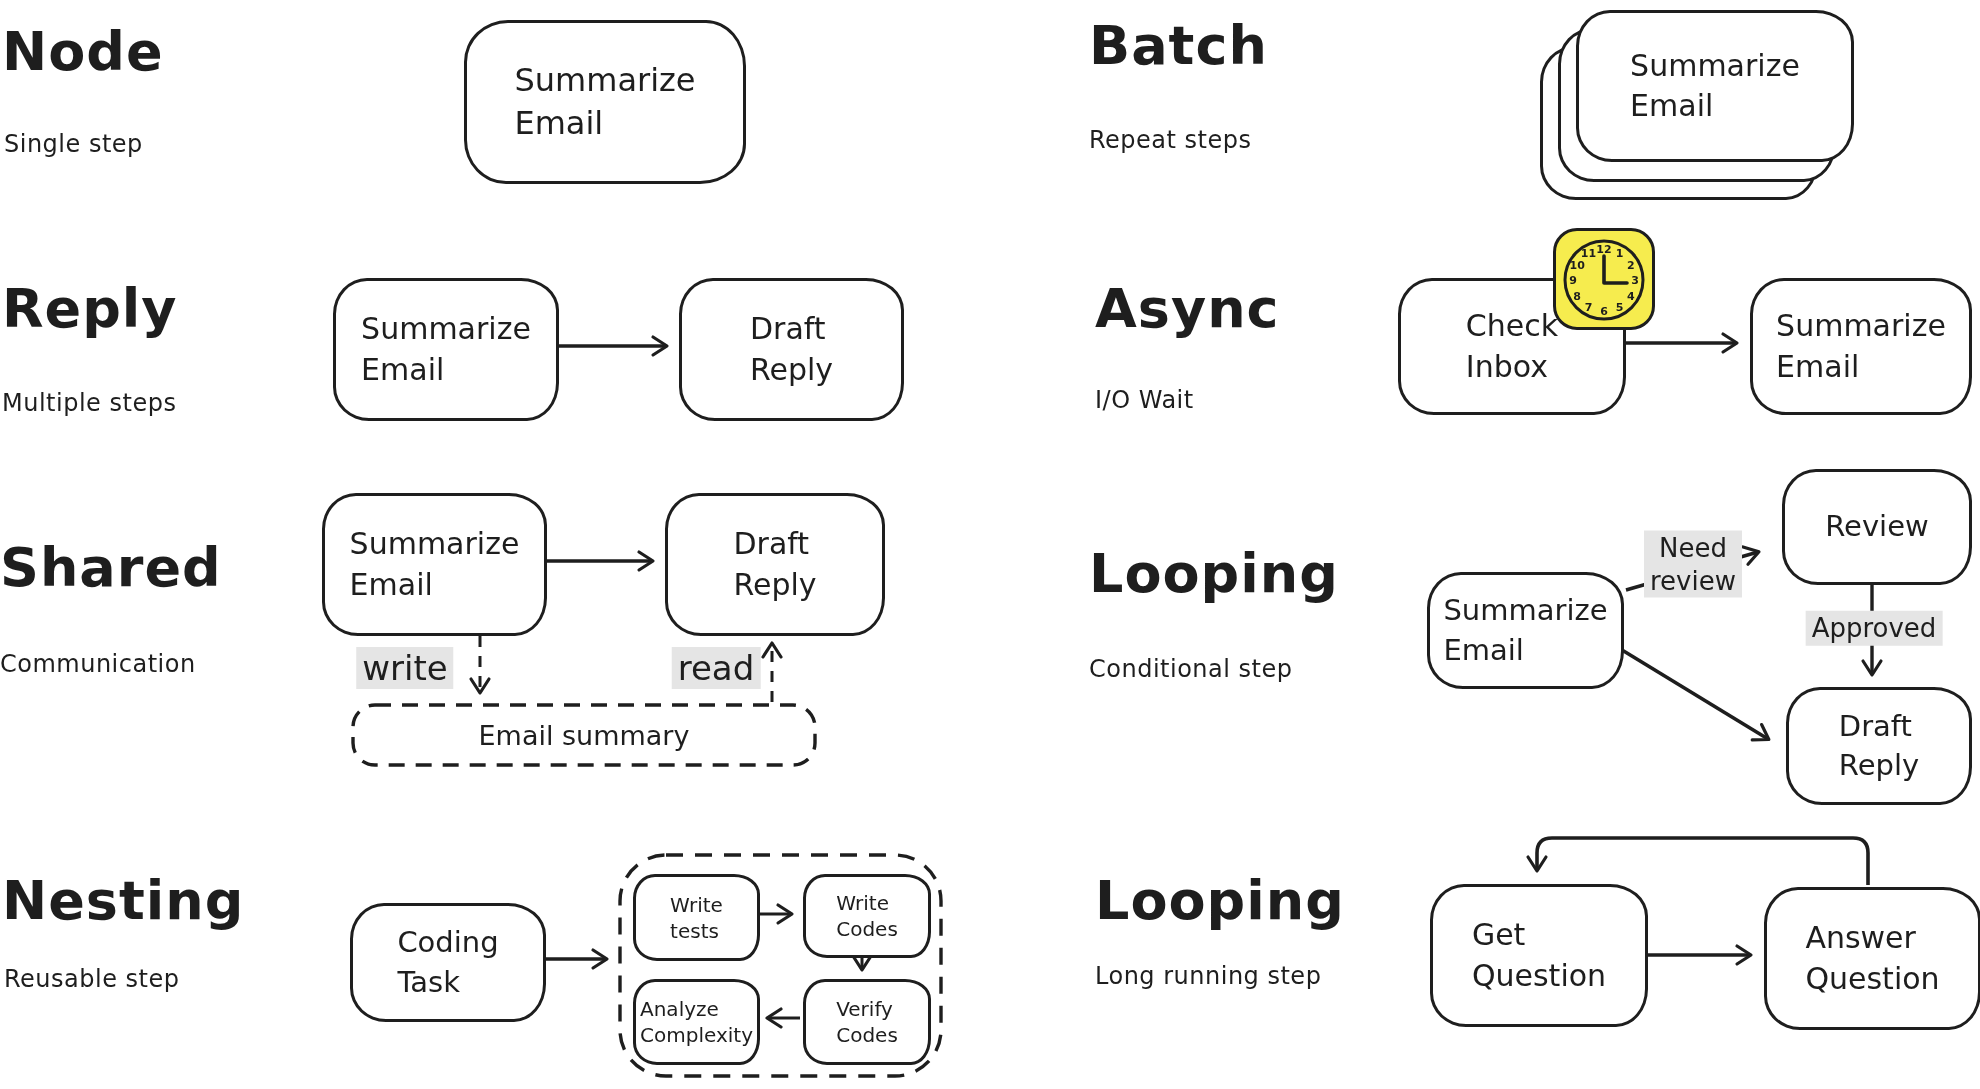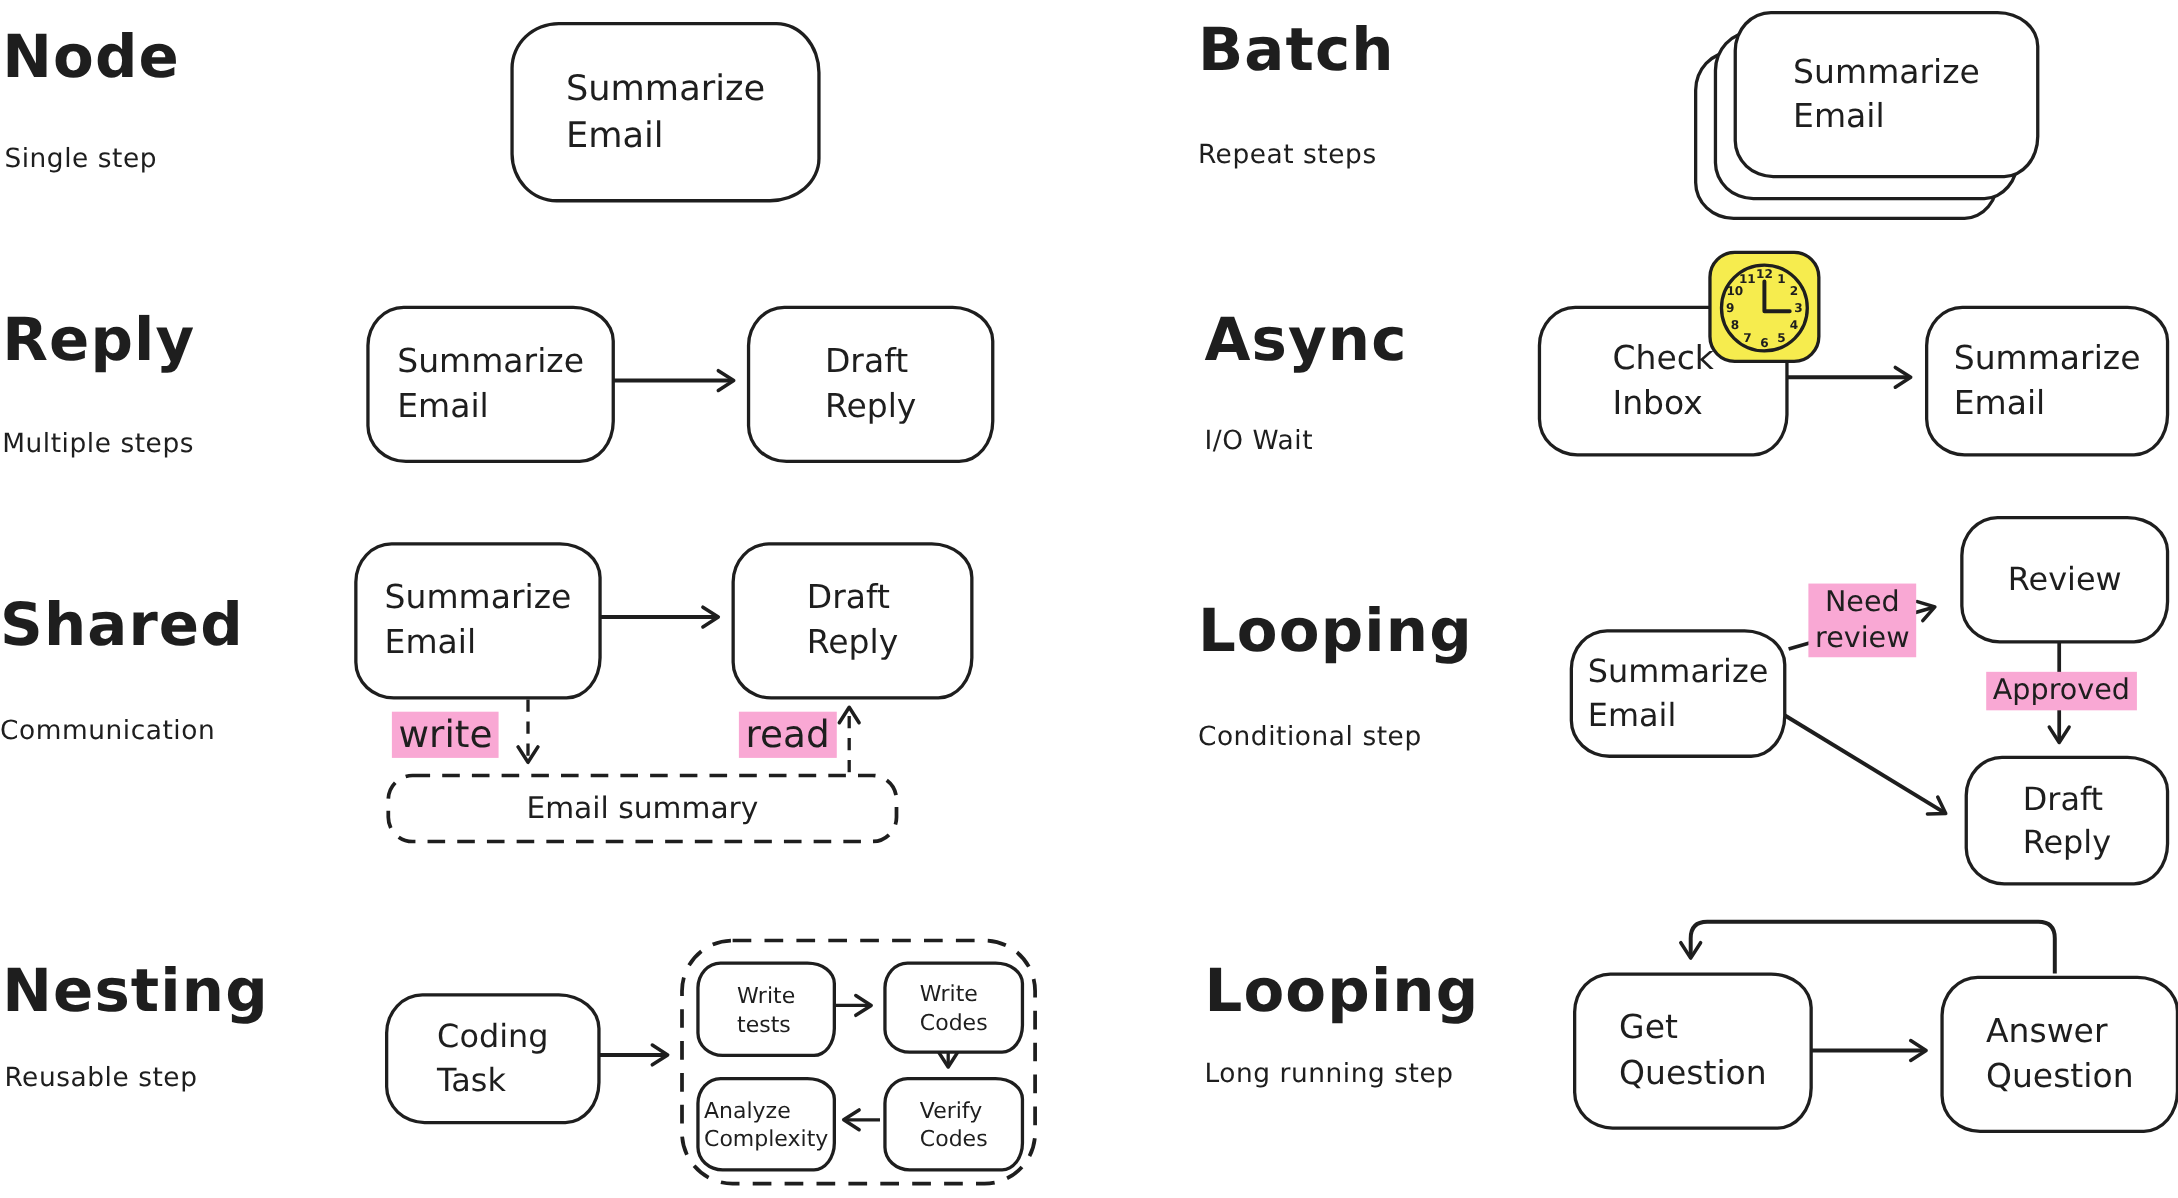--- a/index.html
+++ b/index.html
@@ -25,21 +25,21 @@
   }
   .box.big{border-radius:44px 40px 46px 42px / 42px 46px 40px 44px;font-size:32px;}
   .box.small{font-size:29px;}
   .box.inner{border-width:3px;border-radius:22px 26px 20px 24px / 24px 20px 26px 22px;font-size:20px;line-height:1.3;}
   .card{
     position:absolute;background:#ffffff;border:3.5px solid #1e1e1e;
     border-radius:34px 38px 32px 36px / 36px 32px 38px 34px;
   }
   .arrow-layer{position:absolute;inset:0;z-index:1;}
   .overlay-label{
-    position:absolute;z-index:3;background:#f9a8d4;text-align:center;
+    position:absolute;z-index:3;background:#e5e5e5;text-align:center;
     white-space:pre-line;transform:translate(-50%,-50%);padding:1px 6px;
   }
   .rw{font-size:34px;}
   .cond{font-size:26px;line-height:1.25;}
   .store-label{
     position:absolute;z-index:3;text-align:center;font-size:27px;
     display:flex;align-items:center;justify-content:center;
   }
   .clock{
     position:absolute;z-index:4;background:#f6ec4e;border:3px solid #1e1e1e;

